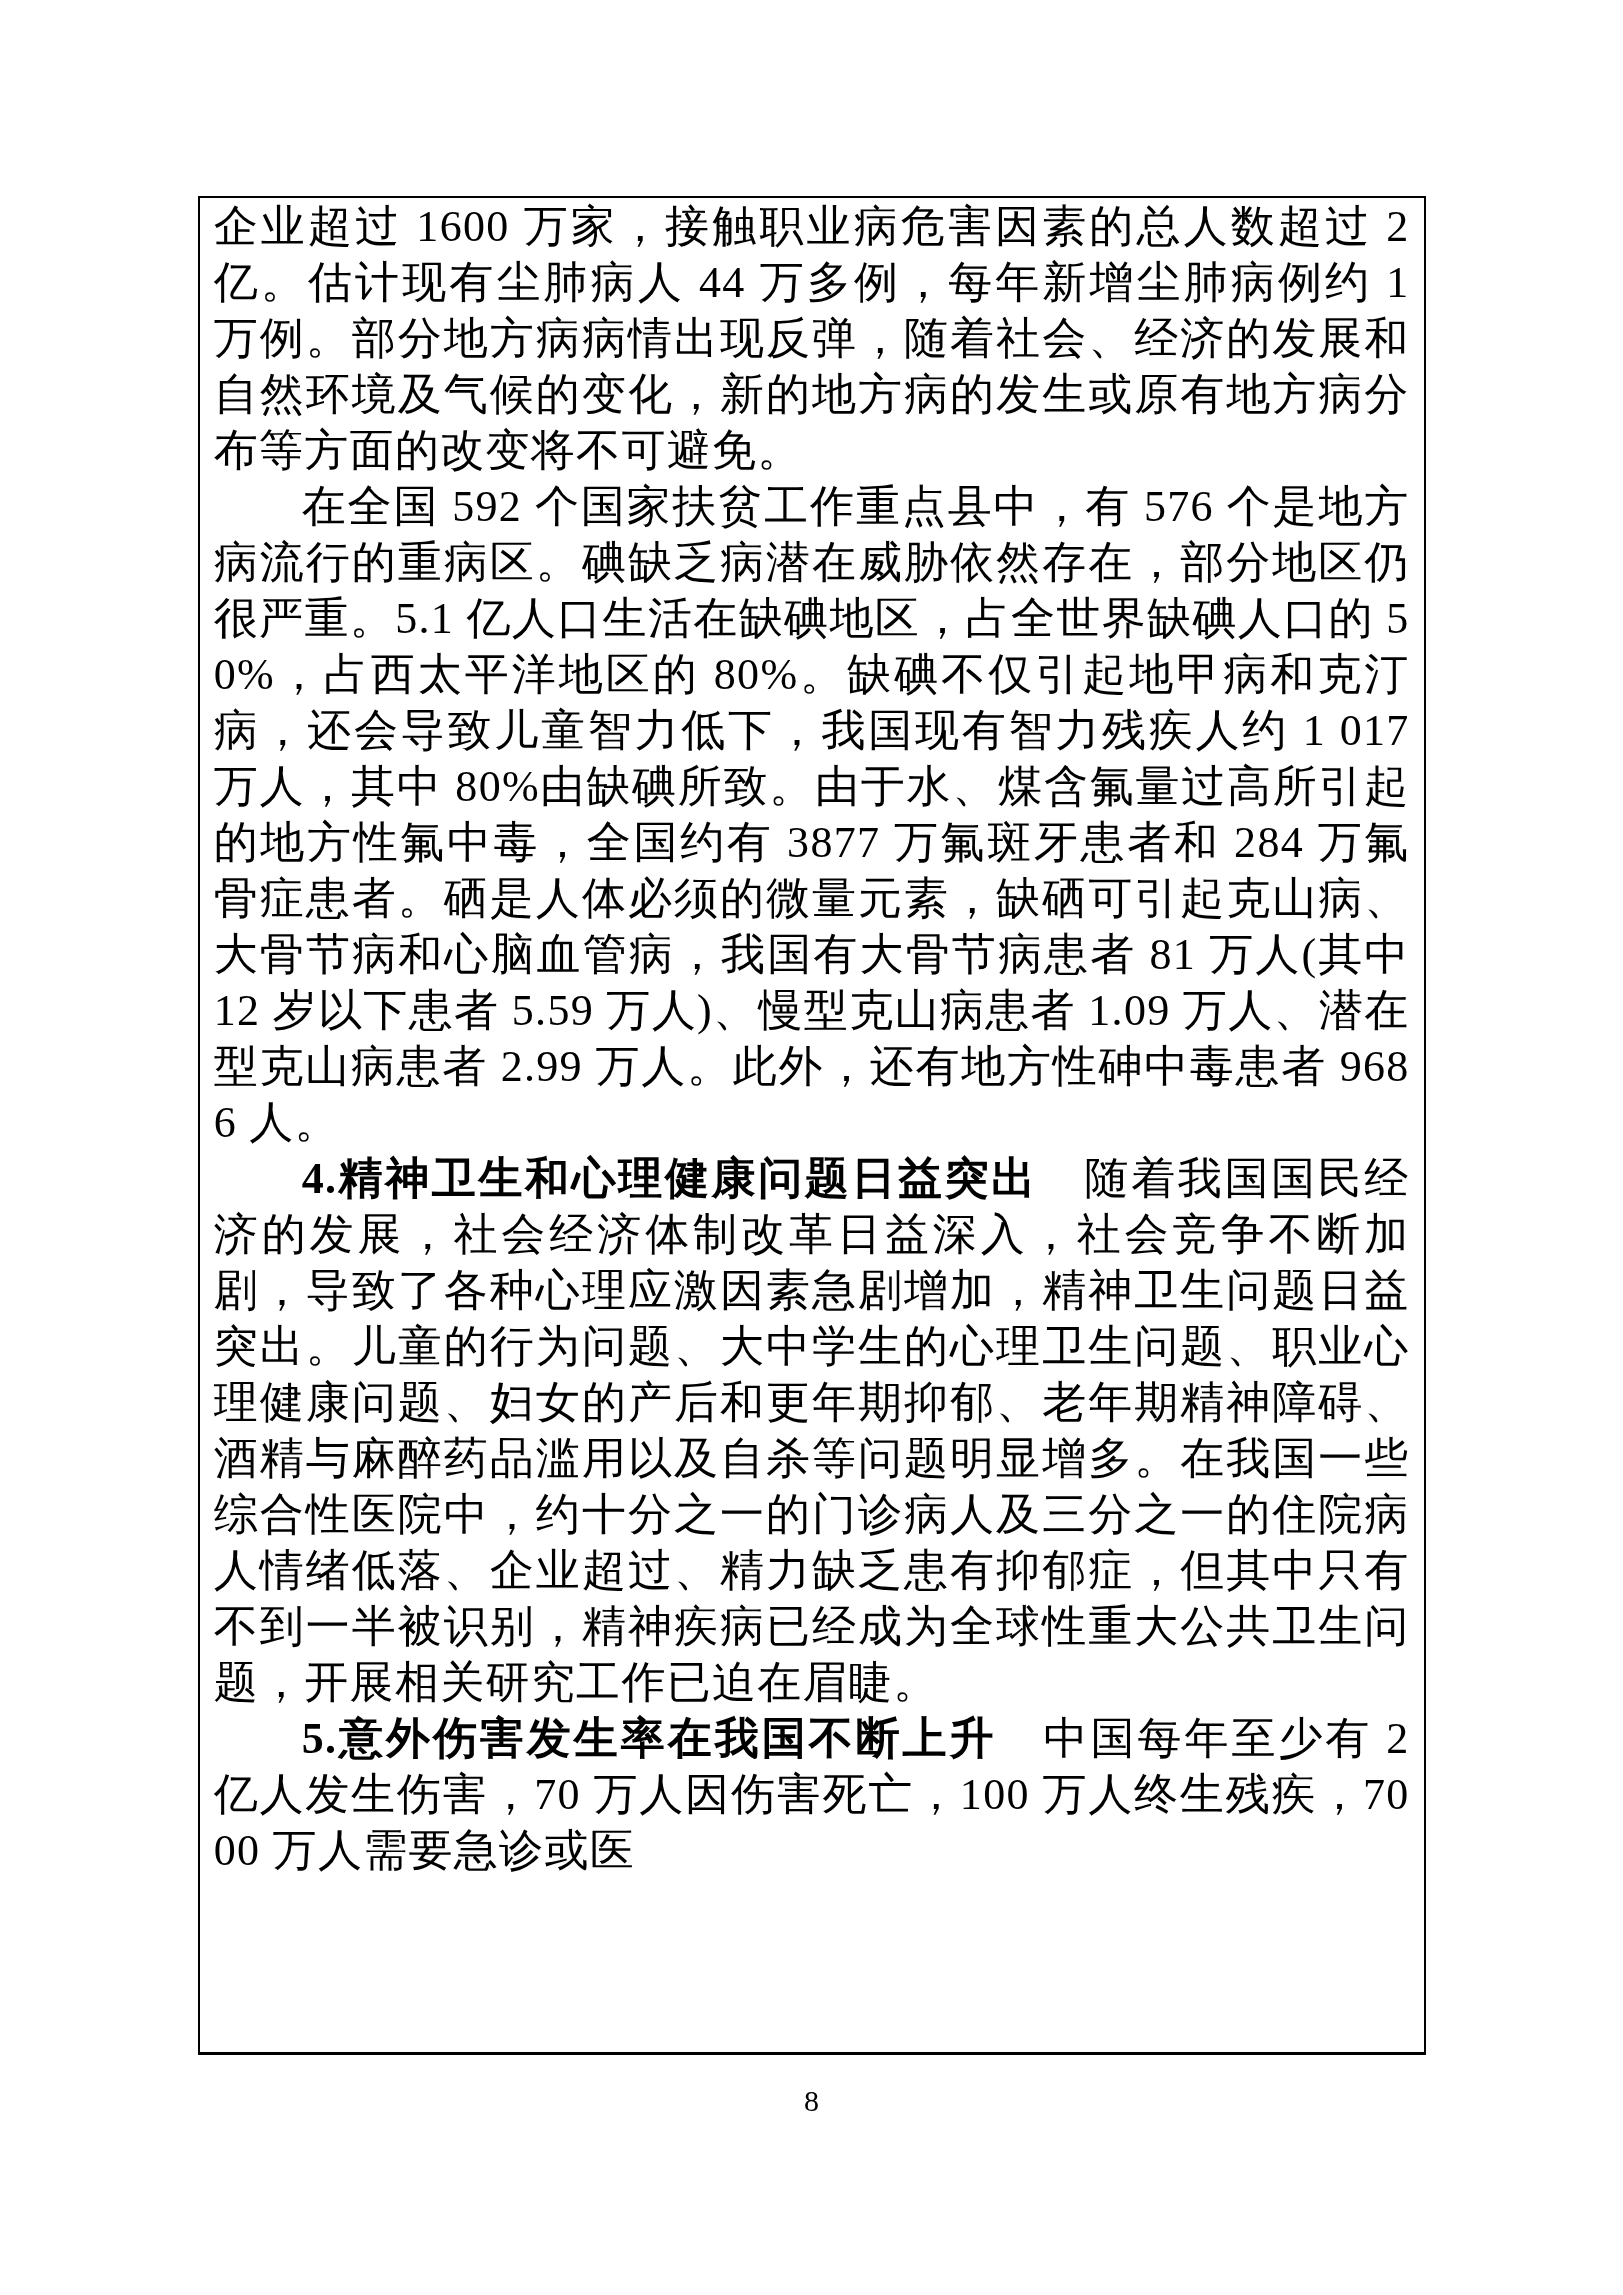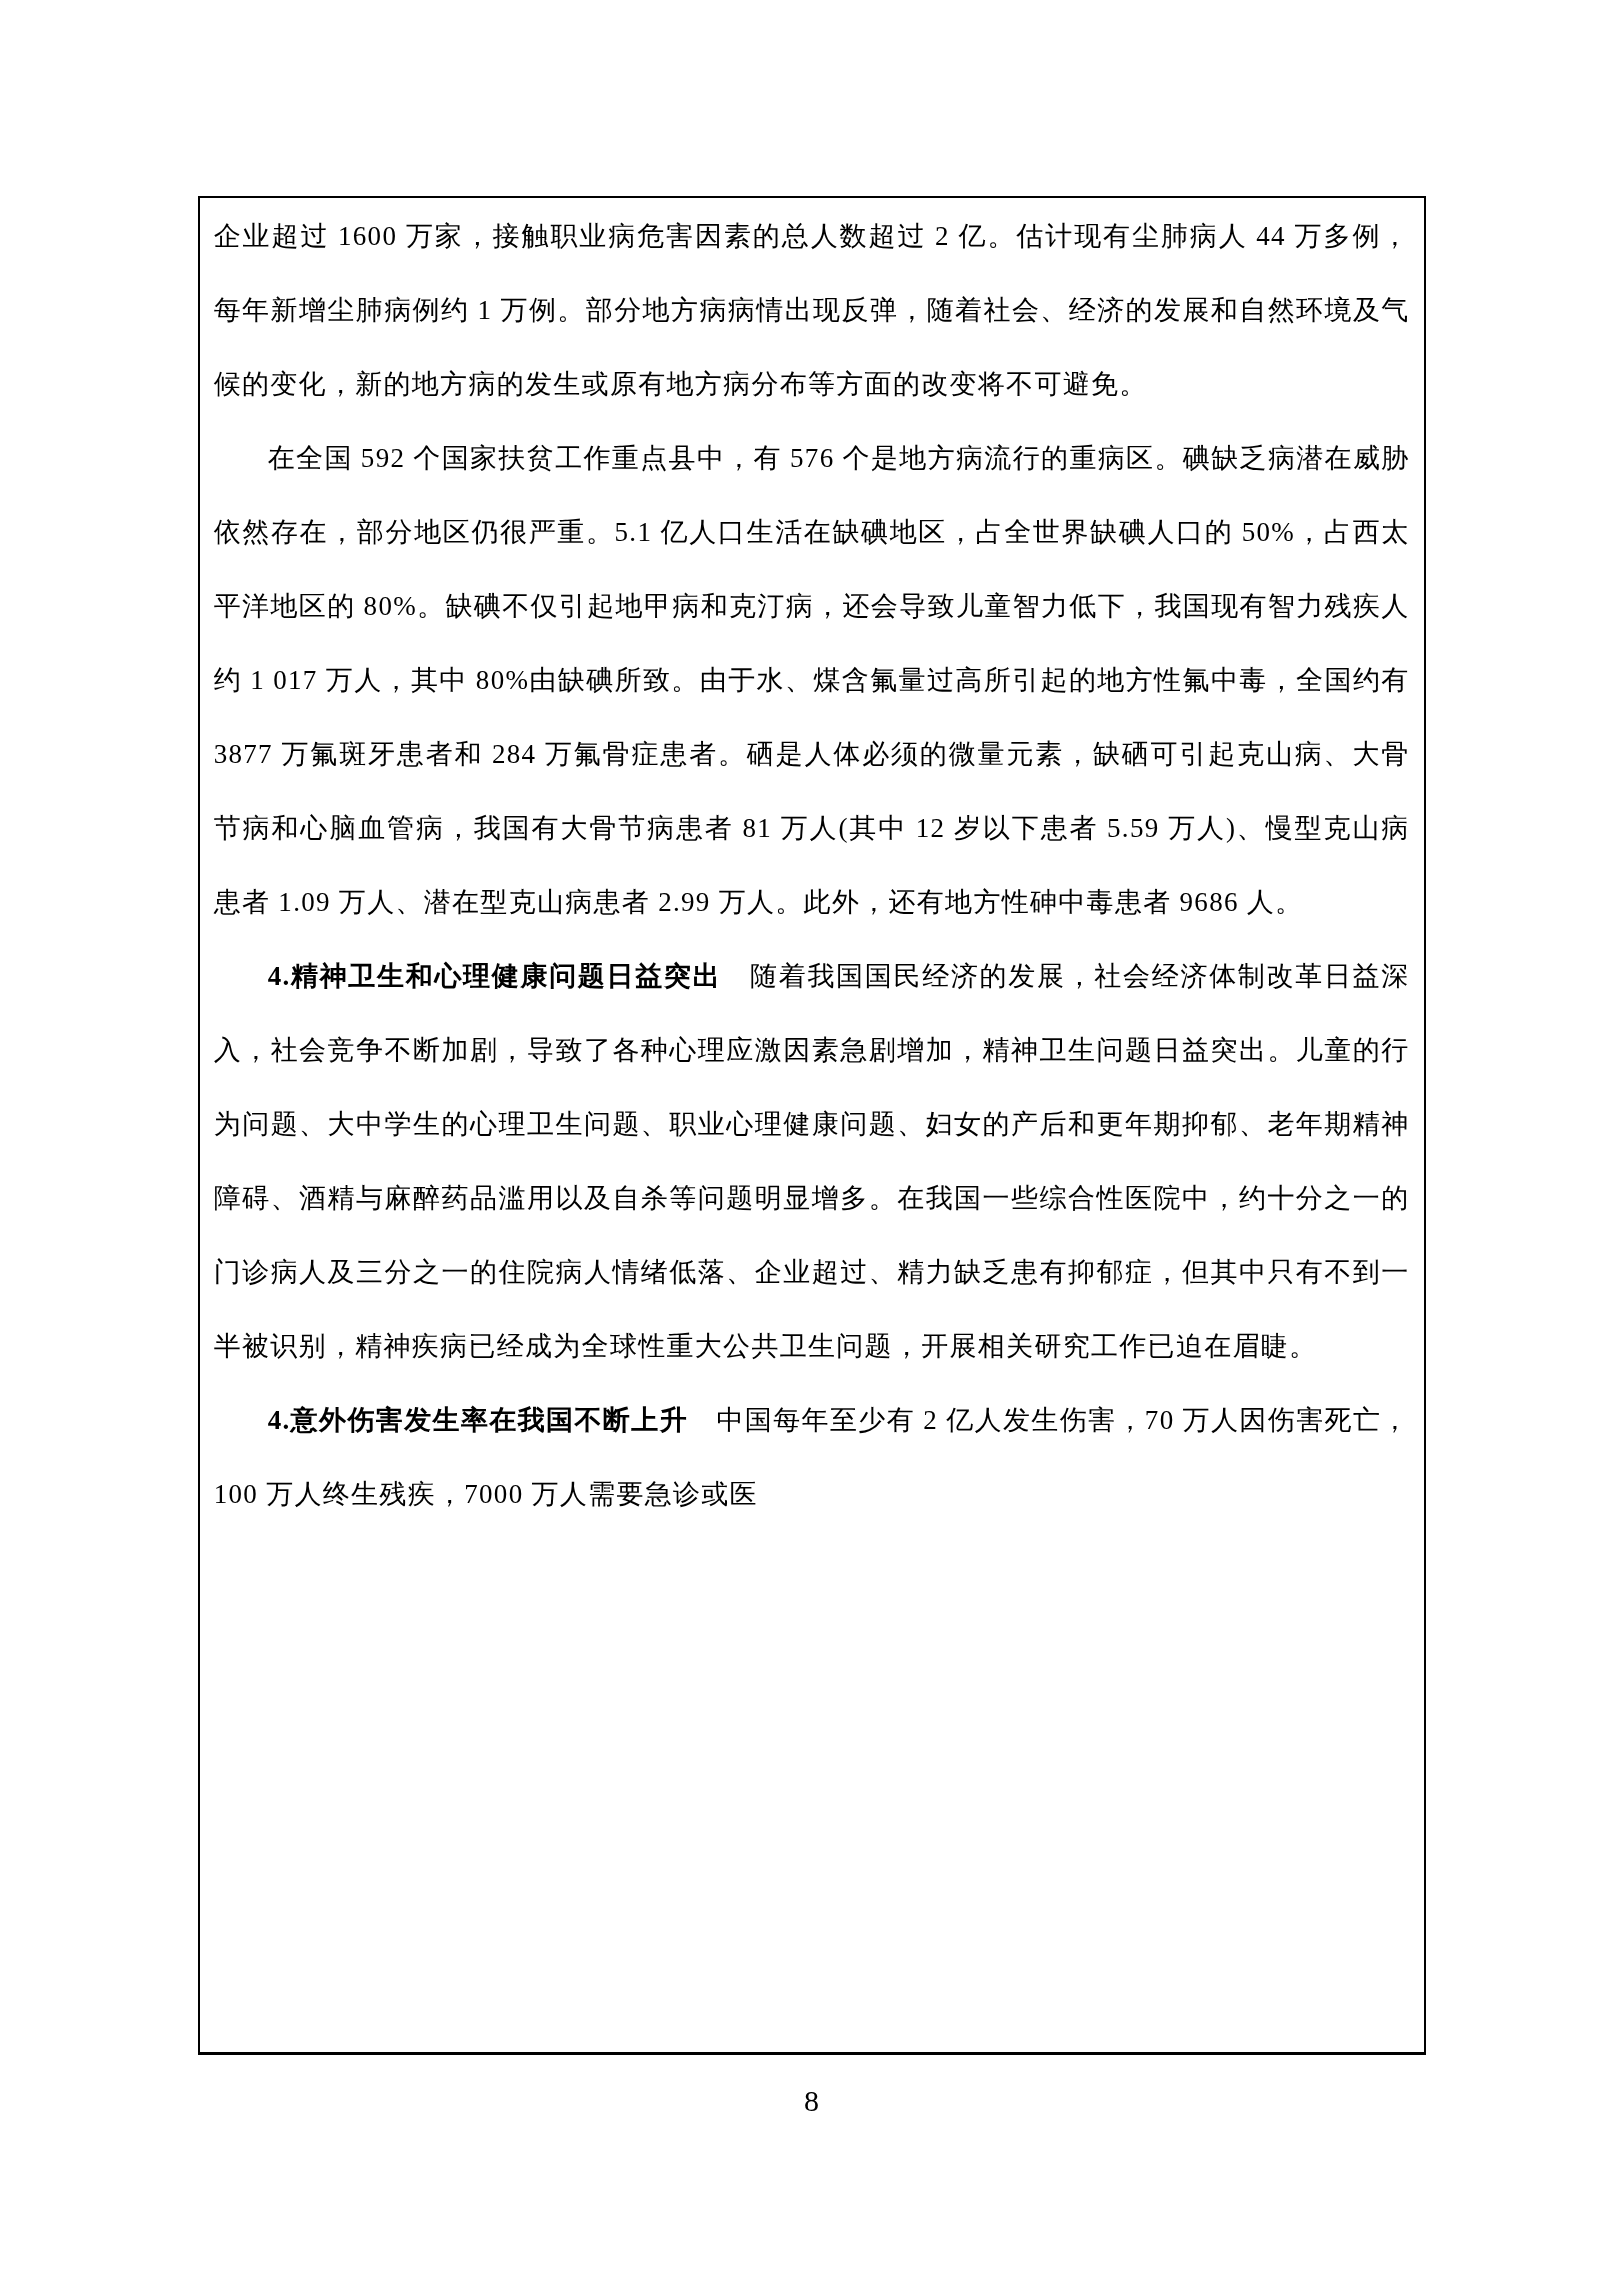--- a/index.html
+++ b/index.html
@@ -23,22 +23,22 @@
     width: 1228px;
     height: 1859px;
     border: 2.6px solid #000000;
     border-bottom-width: 3.9px;
     box-sizing: border-box;
     padding: 1.3px 14.4px 0 13.7px;
     overflow: hidden;
   }
   .text-box p {
     margin: 0;
-    font-size: 27px;
-    line-height: 74px;
+    font-size: 44px;
+    line-height: 56px;
     text-align: justify;
     text-justify: inter-character;
     letter-spacing: 1.3px;
     word-break: break-all;
   }
   .text-box p.indent {
     text-indent: 2em;
   }
   .text-box p .bold {
     font-weight: bold;
@@ -55,18 +55,18 @@
 </style>
 </head>
 <body>
 
 <div class="page">
   <div class="text-box">
     <div id="paragraphs">
         <p><span>企业超过 1600 万家，接触职业病危害因素的总人数超过 2 亿。估计现有尘肺病人 44 万多例，每年新增尘肺病例约 1 万例。部分地方病病情出现反弹，随着社会、经济的发展和自然环境及气候的变化，新的地方病的发生或原有地方病分布等方面的改变将不可避免。</span></p>
         <p class="indent"><span>在全国 592 个国家扶贫工作重点县中，有 576 个是地方病流行的重病区。碘缺乏病潜在威胁依然存在，部分地区仍很严重。5.1 亿人口生活在缺碘地区，占全世界缺碘人口的 50%，占西太平洋地区的 80%。缺碘不仅引起地甲病和克汀病，还会导致儿童智力低下，我国现有智力残疾人约 1 017 万人，其中 80%由缺碘所致。由于水、煤含氟量过高所引起的地方性氟中毒，全国约有 3877 万氟斑牙患者和 284 万氟骨症患者。硒是人体必须的微量元素，缺硒可引起克山病、大骨节病和心脑血管病，我国有大骨节病患者 81 万人(其中 12 岁以下患者 5.59 万人)、慢型克山病患者 1.09 万人、潜在型克山病患者 2.99 万人。此外，还有地方性砷中毒患者 9686 人。</span></p>
         <p class="indent"><span class="bold">4.精神卫生和心理健康问题日益突出</span><span>　随着我国国民经济的发展，社会经济体制改革日益深入，社会竞争不断加剧，导致了各种心理应激因素急剧增加，精神卫生问题日益突出。儿童的行为问题、大中学生的心理卫生问题、职业心理健康问题、妇女的产后和更年期抑郁、老年期精神障碍、酒精与麻醉药品滥用以及自杀等问题明显增多。在我国一些综合性医院中，约十分之一的门诊病人及三分之一的住院病人情绪低落、企业超过、精力缺乏患有抑郁症，但其中只有不到一半被识别，精神疾病已经成为全球性重大公共卫生问题，开展相关研究工作已迫在眉睫。</span></p>
-        <p class="indent"><span class="bold">4.意外伤害发生率在我国不断上升</span><span>　中国每年至少有 2 亿人发生伤害，70 万人因伤害死亡，100 万人终生残疾，7000 万人需要急诊或医</span></p>
+        <p class="indent"><span class="bold">5.意外伤害发生率在我国不断上升</span><span>　中国每年至少有 2 亿人发生伤害，70 万人因伤害死亡，100 万人终生残疾，7000 万人需要急诊或医</span></p>
       </div>
   </div>
   <div class="page-number">8</div>
 </div>
 
 
 </body></html>

